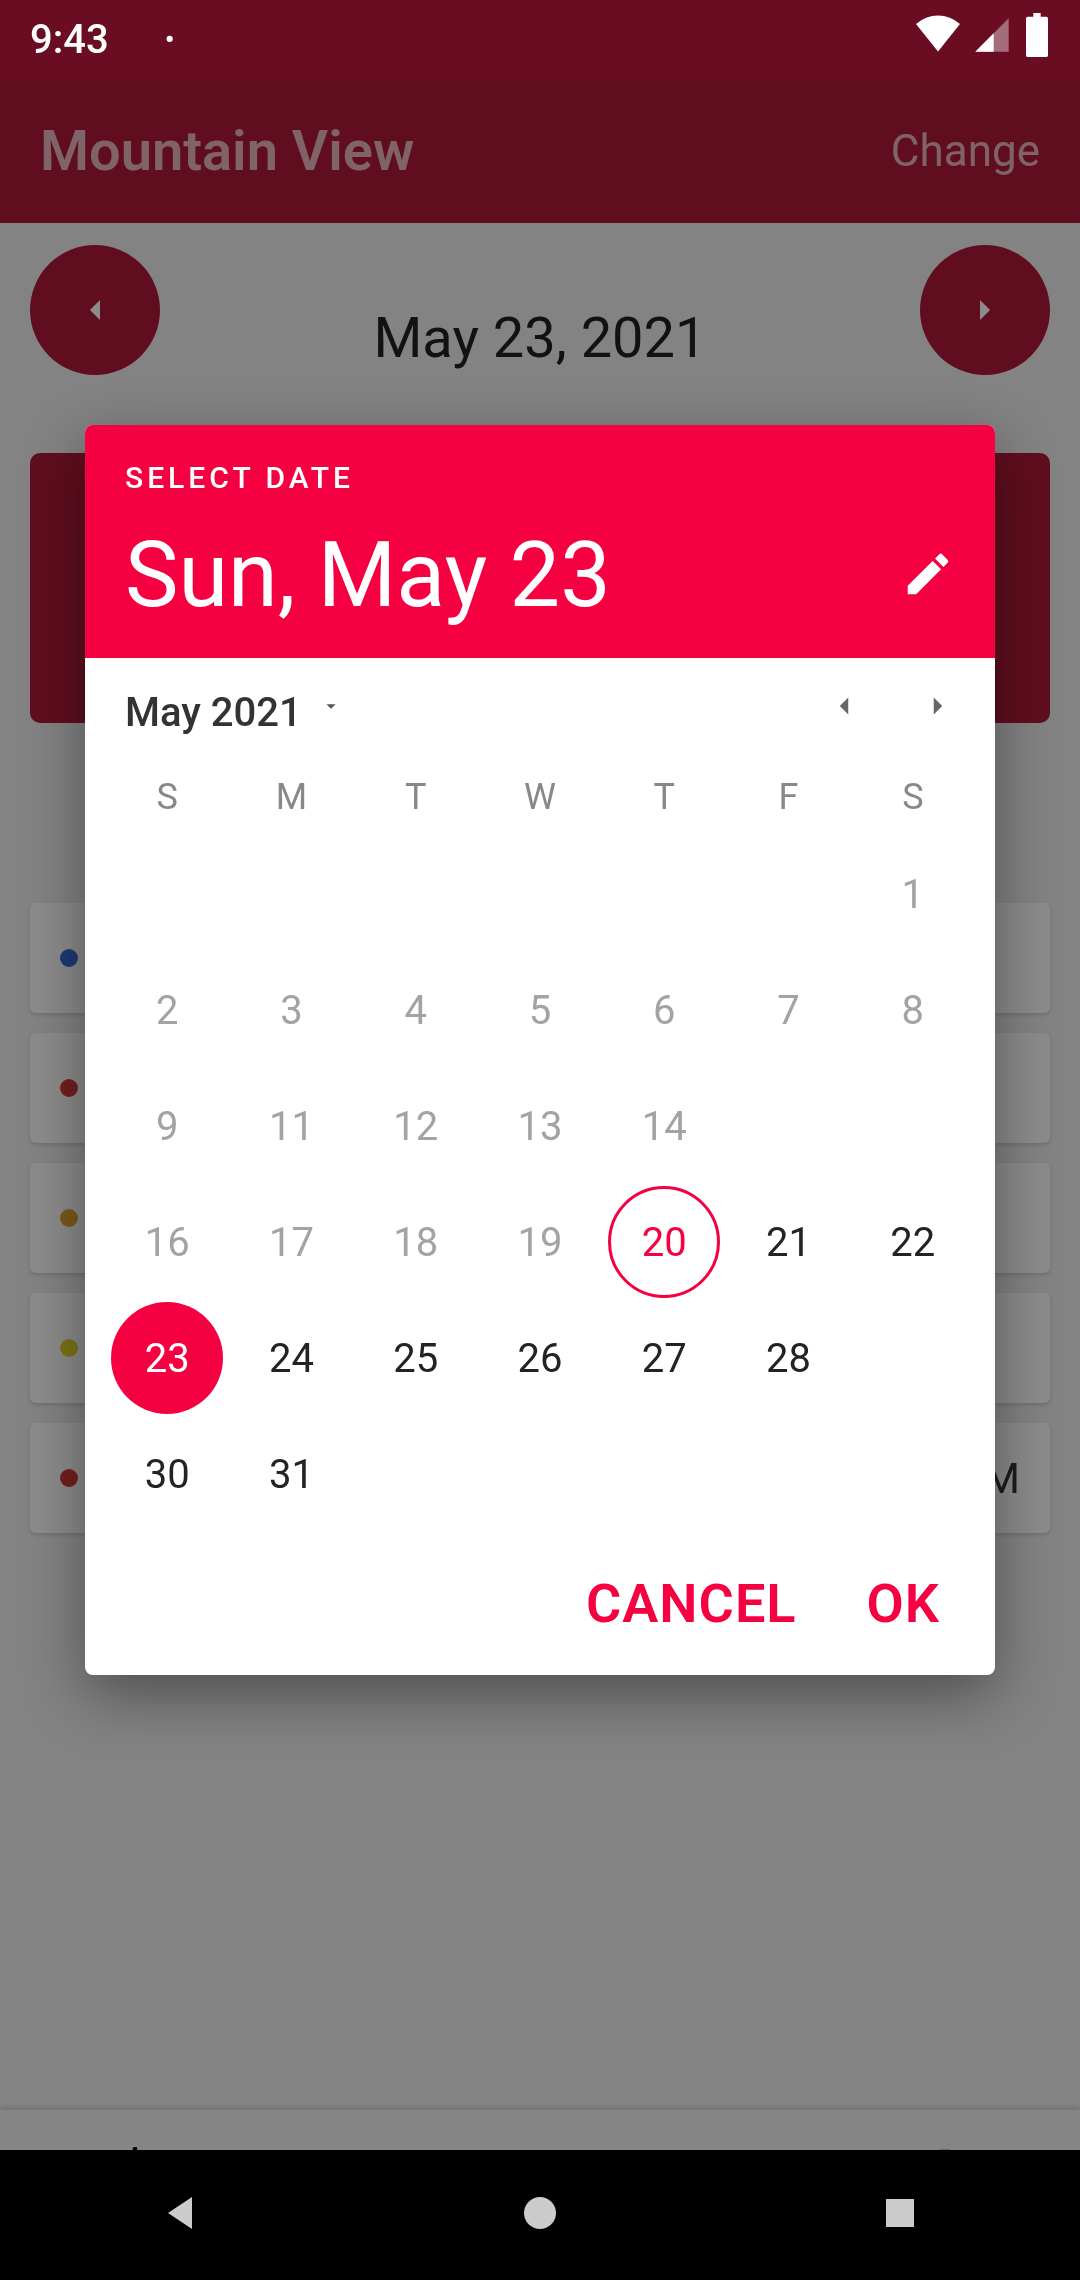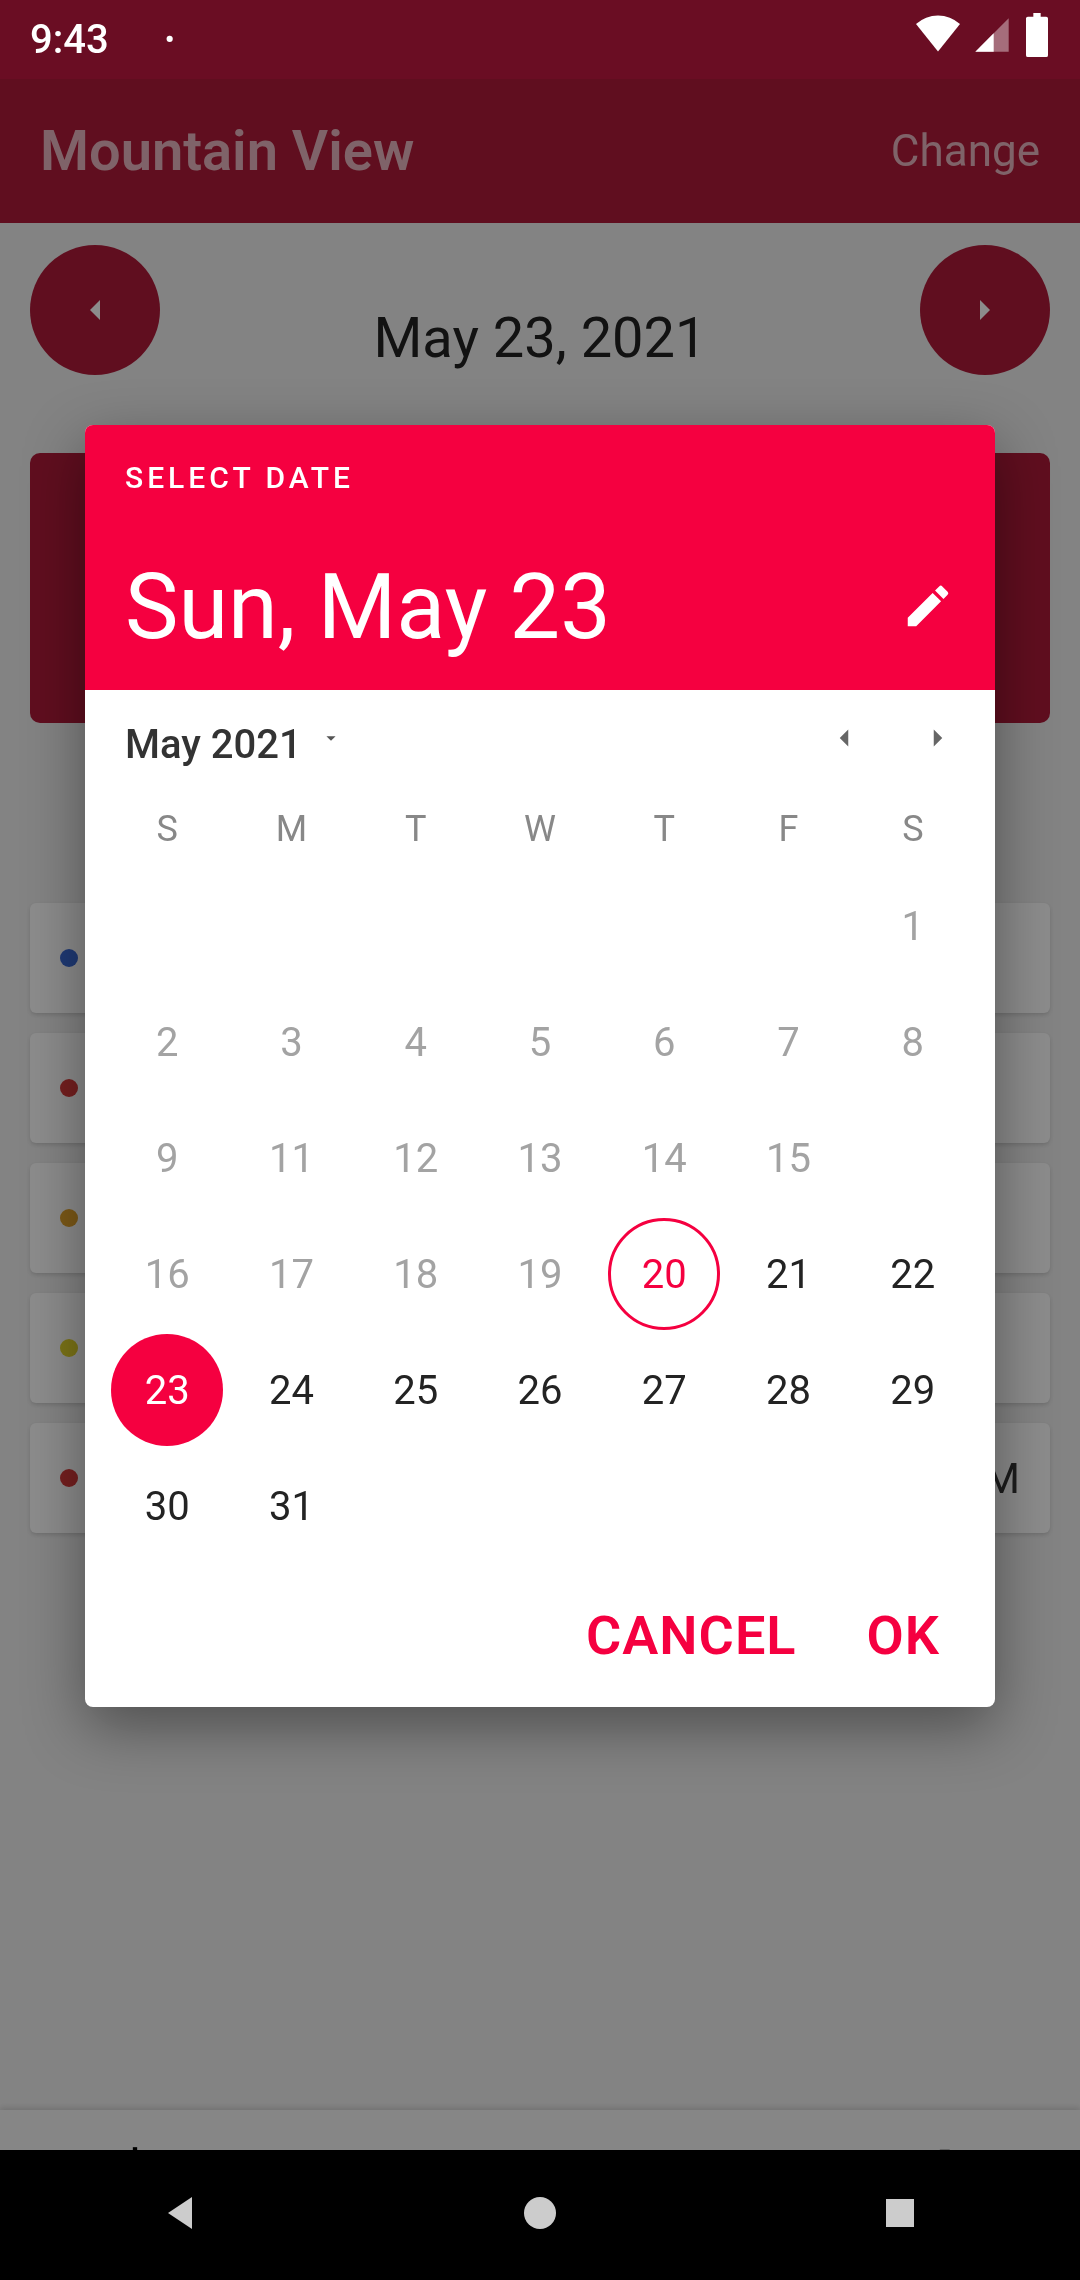--- a/index.html
+++ b/index.html
@@ -50,21 +50,21 @@
     .syskeys svg{ width:48px; height:48px; fill:#ccc; }
 
     
     .scrim { position:absolute; inset:0; background:rgba(0,0,0,.45); }
 
     
     .dialog { position:absolute; width:910px; left:85px; top:425px; background:#fff;
       border-radius:8px; overflow:hidden; box-shadow:0 20px 60px rgba(0,0,0,.4); }
     .dlg-hdr { background:#f50040; color:#fff; padding:35px 40px 30px; }
     .dlg-hdr .small { font-size:30px; letter-spacing:4px; font-weight:500; }
-    .dlg-hdr .row { display:flex; align-items:center; margin-top:60px;justify-content:space-between; }
+    .dlg-hdr .row { display:flex; align-items:center; margin-top:28px;justify-content:space-between; }
     .dlg-hdr .big { font-size:90px; font-weight:400; }
     .dlg-hdr .edit { margin-left:auto; }
     .dlg-hdr .edit svg{ width:54px; height:54px; fill:#fff; }
 
     .dlg-sub { display:flex; align-items:center; padding:22px 40px; }
     .dlg-sub .month { font-size:40px; font-weight:500; color:#333;margin-top:9px; }
     .dlg-sub .drop { margin-left:18px; }
     .dlg-sub .drop svg{ width:22px; height:22px; fill:#555; }
     .dlg-sub .nav { margin-left:auto; display:flex; gap:60px; }
     .dlg-sub .nav svg{ width:34px; height:34px; fill:#666; }
@@ -263,21 +263,20 @@
             <div class="calcell">6</div>
             <div class="calcell">7</div>
             <div class="calcell">8</div>
           </div>
           <div class="calrow">
             <div class="calcell">9</div>
             <div class="calcell">11</div>
             <div class="calcell">12</div>
             <div class="calcell">13</div>
             <div class="calcell">14</div>
-            <div class="calcell">15</div>
           </div>
           <div class="calrow">
             <div class="calcell">16</div>
             <div class="calcell">17</div>
             <div class="calcell">18</div>
             <div class="calcell">19</div>
             <div class="calcell future today">
               <span class="inner">20</span>
             </div>
             <div class="calcell future">21</div>
@@ -285,21 +284,20 @@
           </div>
           <div class="calrow">
             <div class="calcell future selected">
               <span class="inner">23</span>
             </div>
             <div class="calcell future">24</div>
             <div class="calcell future">25</div>
             <div class="calcell future">26</div>
             <div class="calcell future">27</div>
             <div class="calcell future">28</div>
-            <div class="calcell future">29</div>
           </div>
           <div class="calrow">
             <div class="calcell future">30</div>
             <div class="calcell future">31</div>
           </div>
         </div>
     </div>
 
     <div class="dlg-actions">
       <button>CANCEL</button>

